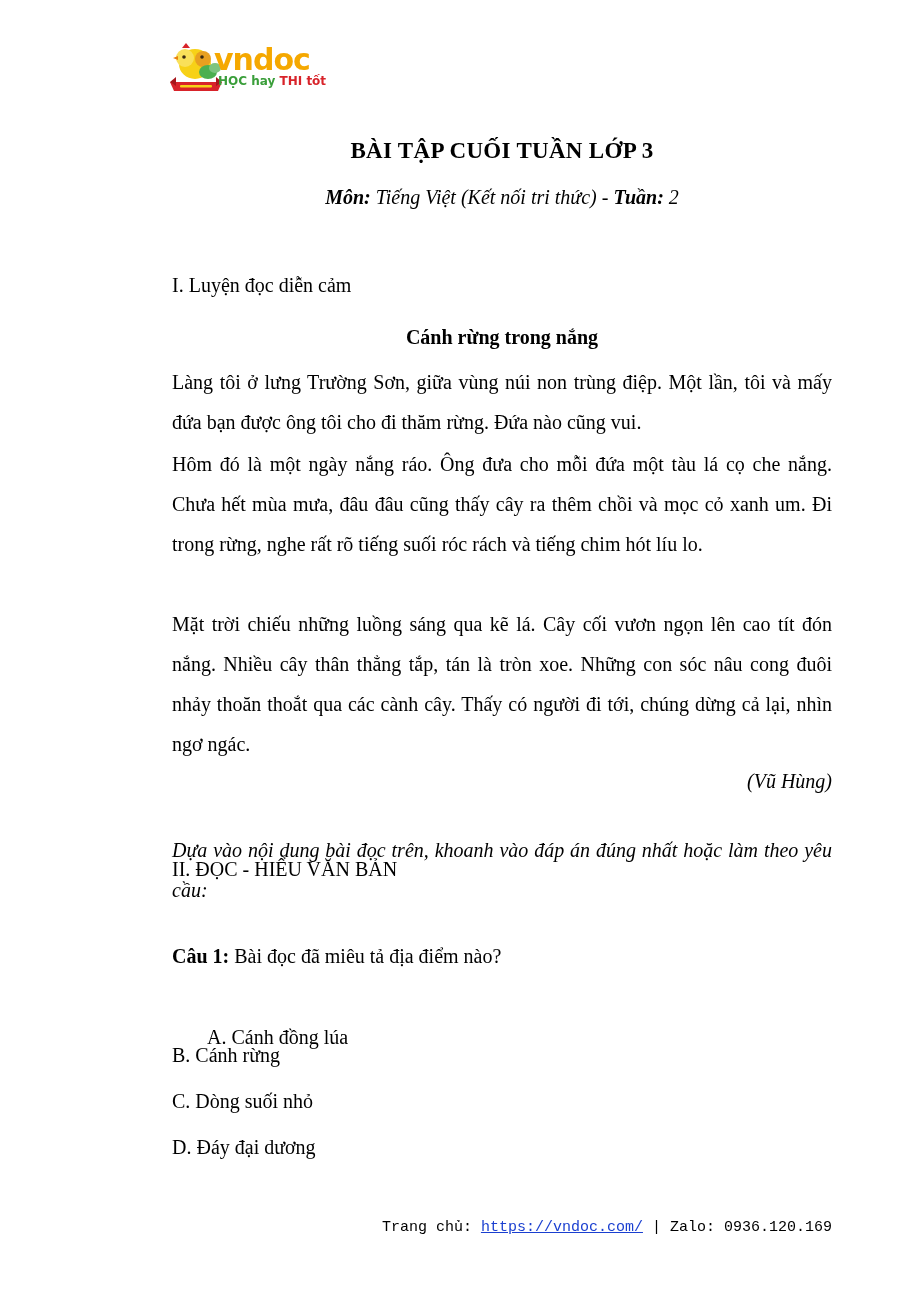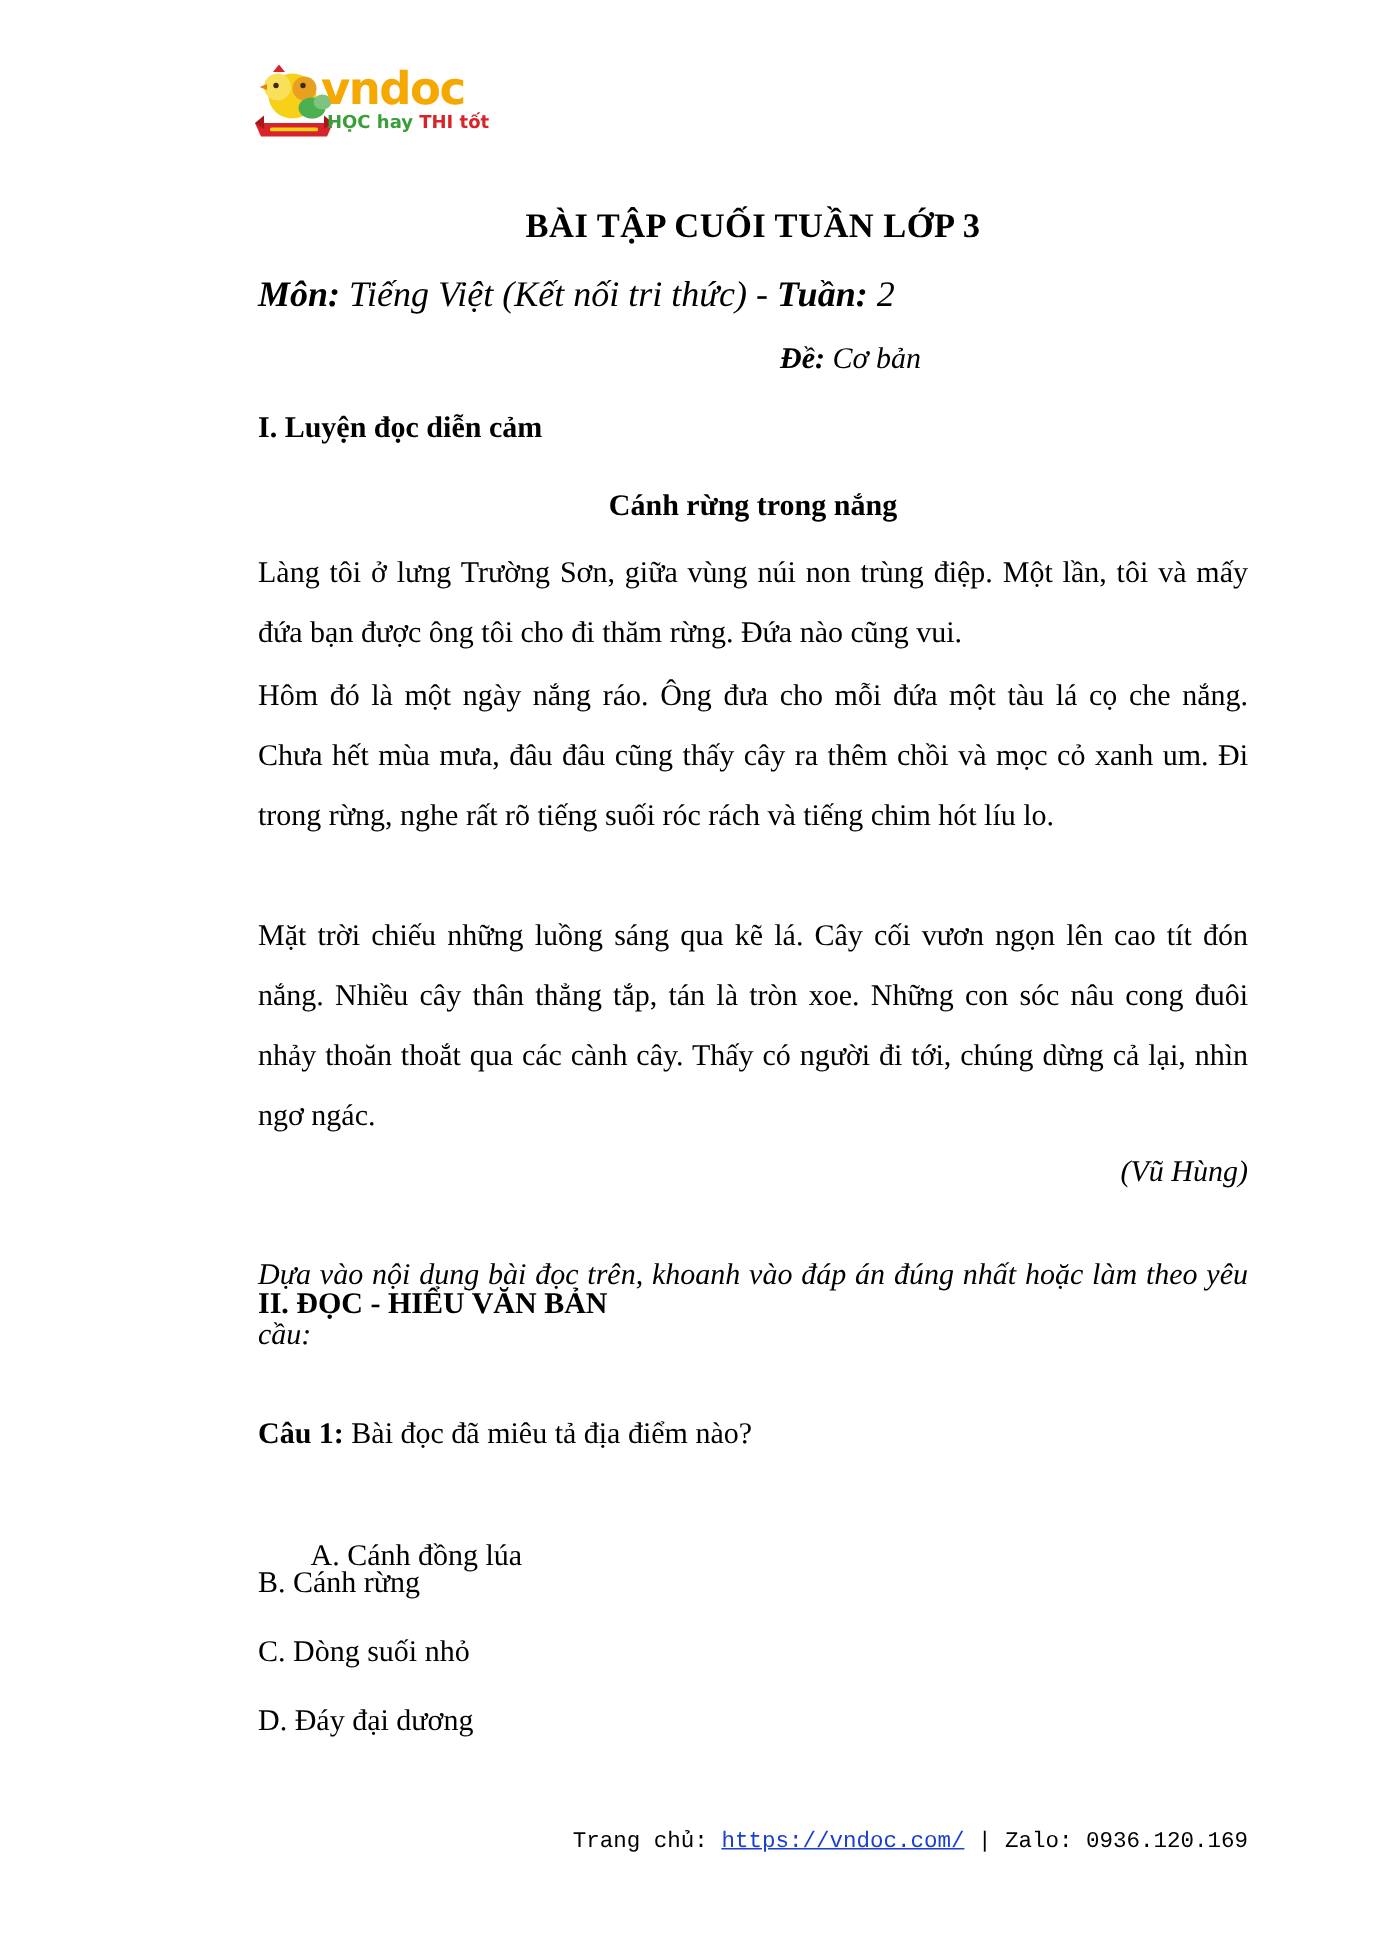--- a/index.html
+++ b/index.html
@@ -70,22 +70,22 @@
     font-size: 23px;
     font-weight: bold;
     line-height: 28px;
     letter-spacing: 0.3px;
   }
   .subject-line {
     position: absolute;
     left: 130px;
     top: 184px;
     width: 660px;
-    text-align: left;
-    font-size: 24px;
+    text-align: center;
+    font-size: 20px;
     font-style: italic;
     line-height: 26px;
   }
   .subject-line b { font-weight: bold; }
 
   .exam-line {
     position: absolute;
     left: 130px;
     top: 226px;
     width: 660px;
@@ -95,21 +95,21 @@
     font-size: 20px;
     font-style: italic;
     line-height: 26px;
   }
   .exam-line b { font-weight: bold; }
 
   .section-heading {
     position: absolute;
     left: 130px;
     font-size: 20px;
-    font-weight: bold;
+    font-weight: normal;
     line-height: 26px;
   }
   #sec1 { top: 272px; }
   #sec2 { top: 856px; }
 
   .read-title {
     position: absolute;
     left: 130px;
     top: 324px;
     width: 660px;
@@ -220,23 +220,20 @@
       <span class="tag-green">HỌC hay</span><span class="tag-red"> THI tốt</span>
     </div>
   </div>
 
   <div class="doc-title">BÀI TẬP CUỐI TUẦN LỚP 3</div>
 
   <div class="subject-line">
     <b>Môn:</b><span> Tiếng Việt (Kết nối tri thức) - </span><b>Tuần:</b><span> 2</span>
   </div>
 
-  <div class="exam-line">
-    <b>Đề:</b><span> Cơ bản</span>
-  </div>
 
   <div class="section-heading" id="sec1">I. Luyện đọc diễn cảm</div>
 
   <div class="read-title">Cánh rừng trong nắng</div>
 
   <div class="para" id="p1">Làng tôi ở lưng Trường Sơn, giữa vùng núi non trùng điệp. Một lần, tôi và mấy đứa bạn được ông tôi cho đi thăm rừng. Đứa nào cũng vui.</div>
   <div class="para" id="p2">Hôm đó là một ngày nắng ráo. Ông đưa cho mỗi đứa một tàu lá cọ che nắng. Chưa hết mùa mưa, đâu đâu cũng thấy cây ra thêm chồi và mọc cỏ xanh um. Đi trong rừng, nghe rất rõ tiếng suối róc rách và tiếng chim hót líu lo.</div>
   <div class="para" id="p3">Mặt trời chiếu những luồng sáng qua kẽ lá. Cây cối vươn ngọn lên cao tít đón nắng. Nhiều cây thân thẳng tắp, tán là tròn xoe. Những con sóc nâu cong đuôi nhảy thoăn thoắt qua các cành cây. Thấy có người đi tới, chúng dừng cả lại, nhìn ngơ ngác.</div>
 
   <div class="attribution">(Vũ Hùng)</div>

